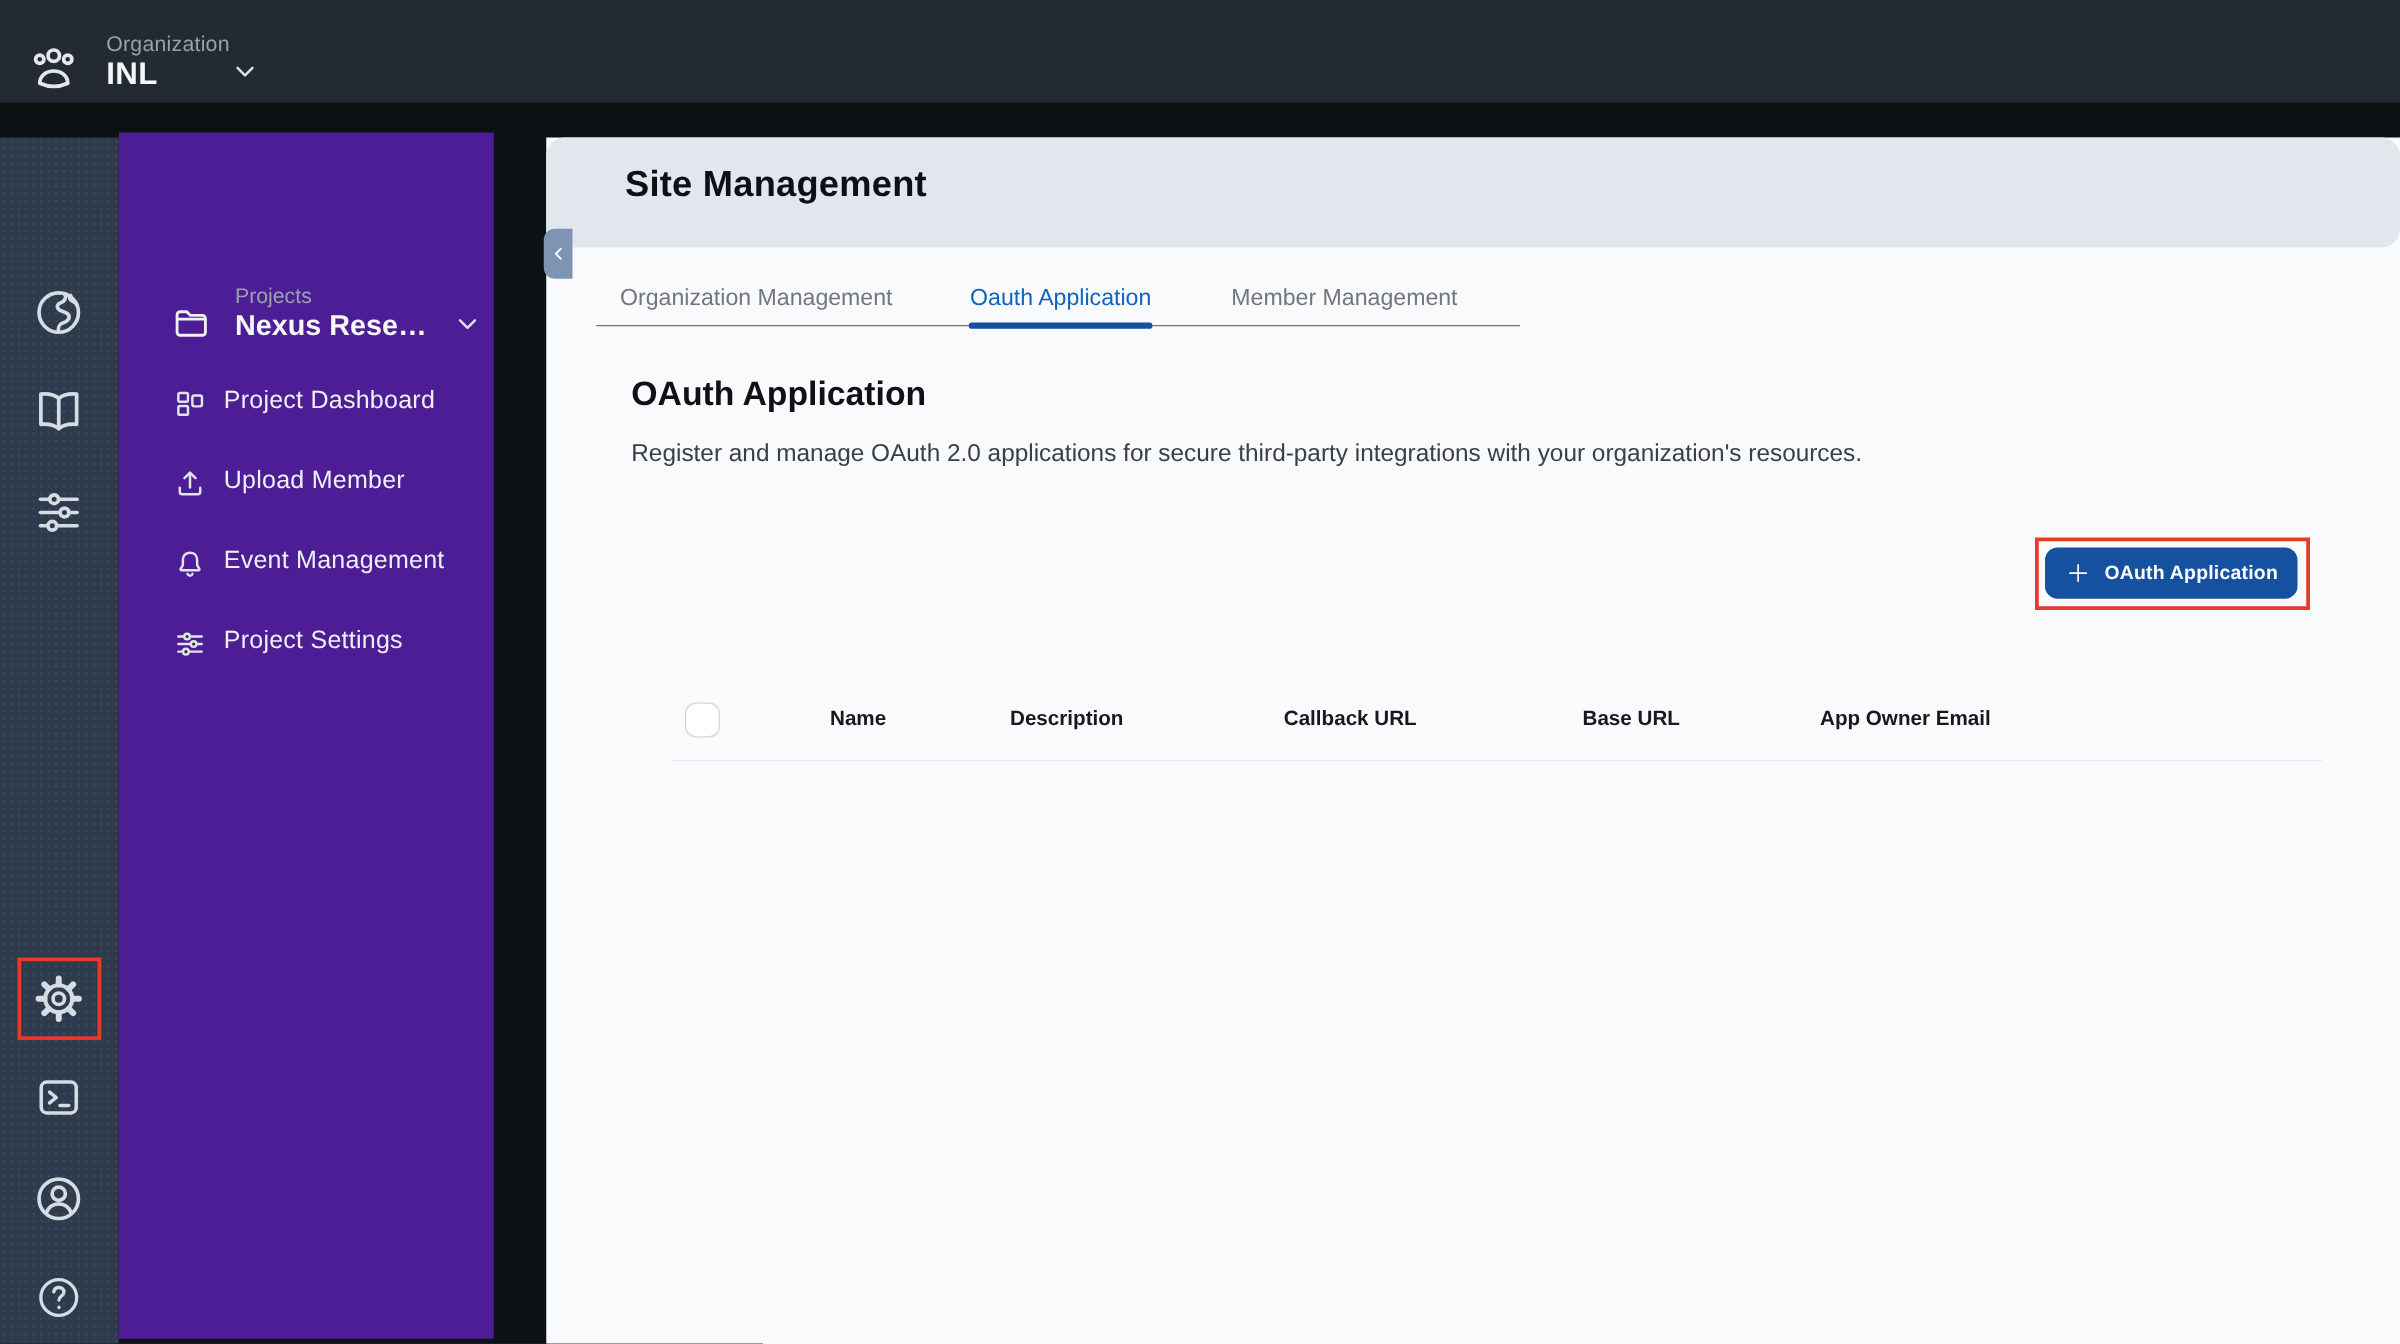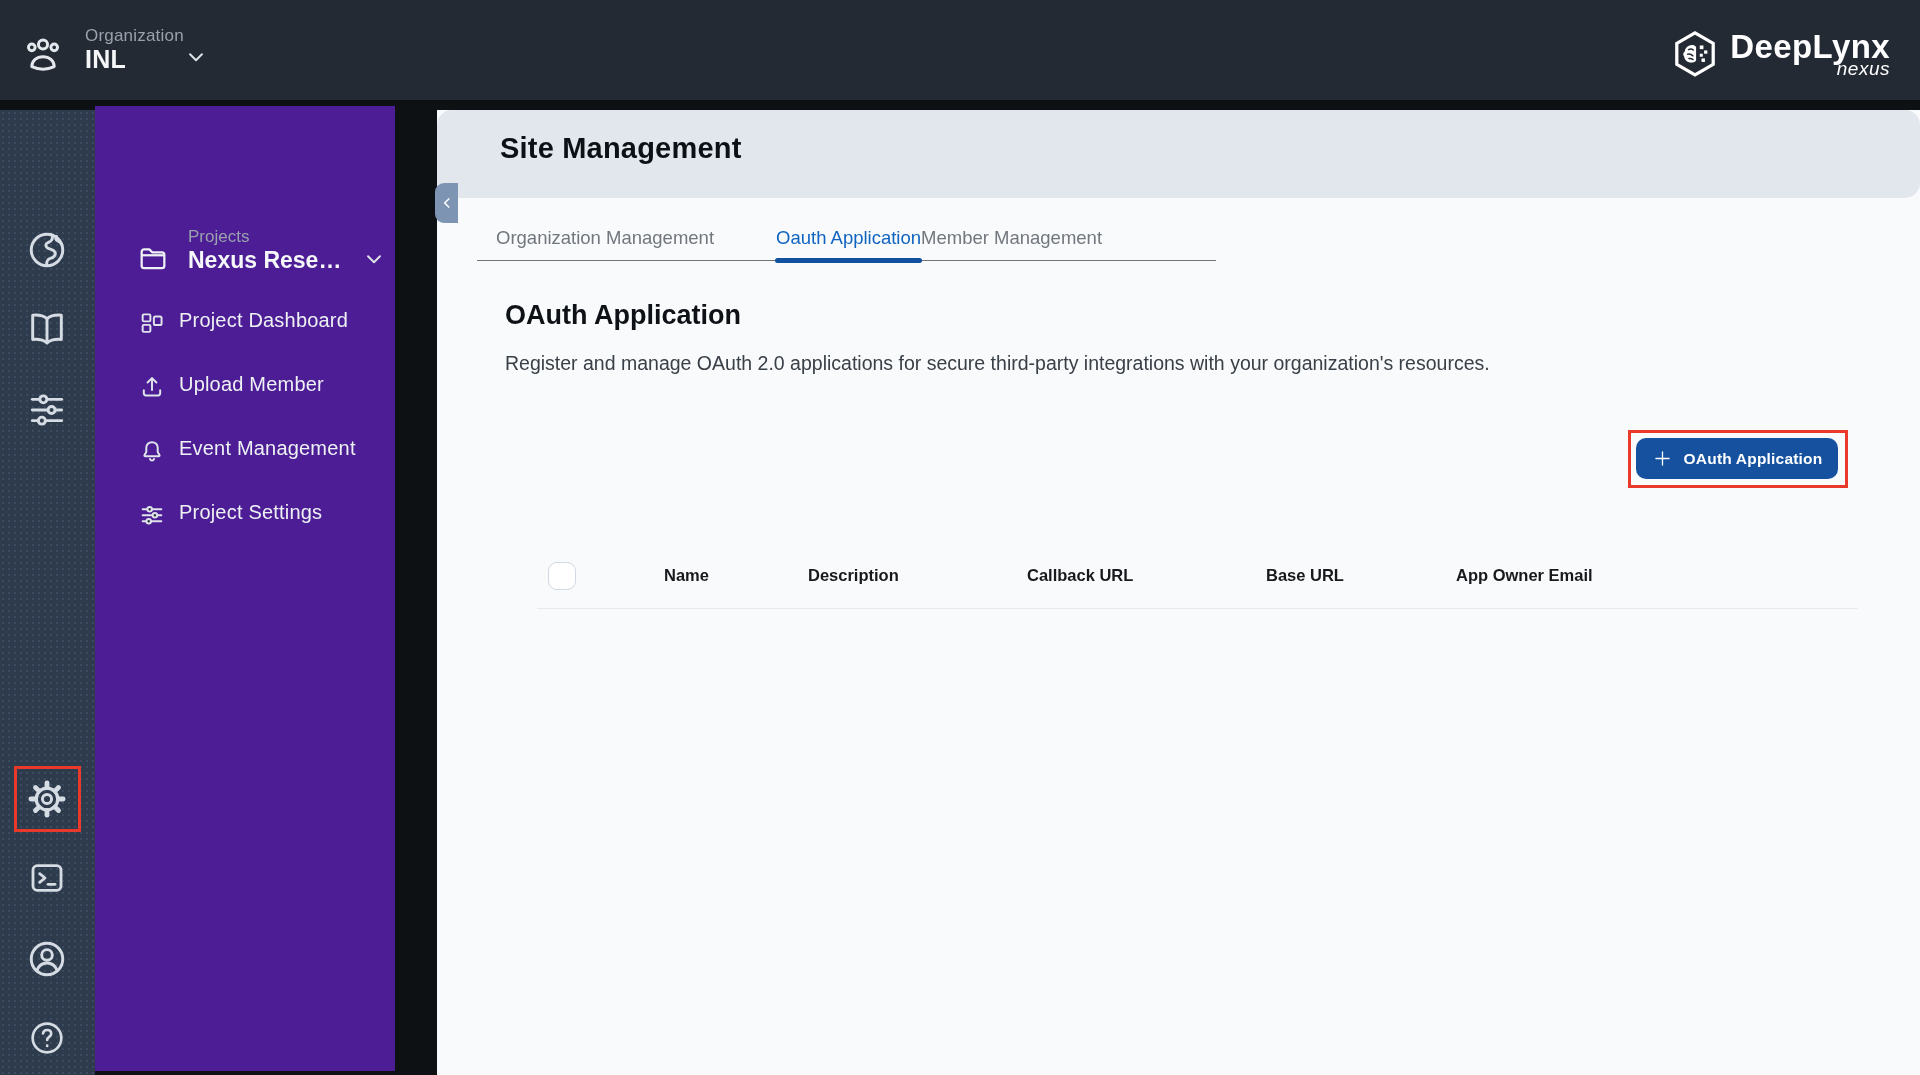--- a/index.html
+++ b/index.html
@@ -3,21 +3,21 @@
 <meta charset="utf-8">
 <style>
   html,body{margin:0;padding:0;background:#0e1114;}
   *{box-sizing:border-box;}
   .screen{
     position:relative;width:1920px;height:1075px;overflow:hidden;
     font-family:"Liberation Sans",sans-serif;
     -webkit-font-smoothing:antialiased;
   }
   
-  .topbar{position:absolute;left:0;top:0;width:1920px;height:100px;background:#232a34;z-index:3;}
+  .topbar{position:absolute;left:0;top:0;width:1920px;height:82px;background:#232a34;z-index:3;}
   .org-switcher{position:absolute;left:0;top:0;height:110px;width:230px;cursor:pointer;}
   .org-people-icon{position:absolute;left:22px;top:33px;}
   .org-label{position:absolute;left:85px;top:26px;font-size:17px;color:#99a1ac;letter-spacing:.2px;}
   .org-name{position:absolute;left:85px;top:45px;font-size:25px;font-weight:bold;color:#f4f6f8;letter-spacing:.3px;}
   .org-chevron{position:absolute;left:183px;top:44px;}
   .logo{position:absolute;right:30px;top:0;height:110px;display:flex;align-items:center;gap:9px;}
   .logo-texts{display:flex;flex-direction:column;align-items:flex-end;}
   .logo-main{font-size:33px;font-weight:bold;color:#ffffff;letter-spacing:.4px;line-height:34px;}
   .logo-sub{font-size:19px;font-style:italic;color:#ffffff;margin-top:-6px;letter-spacing:.5px;}
   
@@ -43,21 +43,21 @@
   .mi-0{top:203px;} .mi-1{top:267px;} .mi-2{top:331px;} .mi-3{top:395px;}
   
   .collapse-handle{position:absolute;left:435px;top:183px;width:23px;height:40px;background:#7e94b3;border-radius:9px 0 0 9px;display:flex;align-items:center;justify-content:center;cursor:pointer;z-index:5;}
   
   .main{position:absolute;left:437px;top:110px;width:1483px;height:965px;background:#f8fafb;}
   .band{position:absolute;left:0;top:0;width:1483px;height:88px;background:#e2e7ee;border-radius:15px;}
   .page-title{position:absolute;left:63px;top:22px;font-size:29px;font-weight:bold;color:#0c1116;letter-spacing:.2px;}
   .content{position:absolute;left:0;top:88px;width:1483px;height:877px;}
   .tabs{position:absolute;left:40px;top:29px;width:739px;display:flex;align-items:flex-end;border-bottom:1px solid #737373;}
   .tab{position:relative;padding-bottom:11px;font-size:18.5px;color:#72777e;cursor:pointer;white-space:nowrap;}
-  .tab-0{margin-left:19px;} .tab-1{margin-left:62px;} .tab-2{}
+  .tab-0{margin-left:19px;} .tab-1{margin-left:62px;} .tab-2{margin-left:64px;}
   .tab.active{color:#1064c0;}
   .tab.active::after{content:"";position:absolute;left:-1px;right:-1px;bottom:-3px;height:5px;border-radius:3px;background:#11519f;}
   .section-title{position:absolute;left:68px;top:102px;font-size:27px;font-weight:bold;color:#0e1216;}
   .section-desc{position:absolute;left:68px;top:154px;font-size:19.5px;color:#3a4047;}
   .hl-btn{left:1191px;top:232px;width:220px;height:58px;}
   .add-btn{position:absolute;left:1199px;top:240px;width:202px;height:41px;border:none;border-radius:10px;background:#15519f;color:#ffffff;display:flex;align-items:center;justify-content:center;gap:11px;cursor:pointer;}
   .add-btn .btn-label{font-size:15.5px;font-weight:bold;letter-spacing:.2px;}
   .select-all{position:absolute;left:111px;top:364px;width:28px;height:28px;border:1.5px solid #d2d8df;border-radius:9px;background:#ffffff;cursor:pointer;}
   .th{position:absolute;top:368px;font-size:16.5px;font-weight:bold;color:#17191d;}
   .th-0{left:227px;} .th-1{left:371px;} .th-2{left:590px;} .th-3{left:829px;} .th-4{left:1019px;}
@@ -81,37 +81,20 @@
       </span>
       <span class="org-label">Organization</span>
       <span class="org-name">INL</span>
       <span class="org-chevron">
         <svg width="26" height="26" viewBox="0 0 24 24" fill="none" stroke="#dfe3e8" stroke-width="1.8" stroke-linecap="round" stroke-linejoin="round">
           <path d="M6.5 9.5l5.5 5.5 5.5-5.5"></path>
         </svg>
       </span>
     </div>
 
-    <div class="logo">
-      <span>
-        <svg width="52" height="52" viewBox="0 0 24 24">
-          <path d="M12 1.8l8.4 4.85v9.7L12 21.2l-8.4-4.85v-9.7z" fill="none" stroke="#ffffff" stroke-width="1.5"></path>
-          <path d="M10.7 7.4c-1.9 0-3.3 1.4-3.4 3-.8.4-1 1.6-.3 2.3.1 1.5 1.4 2.7 3.1 2.8 1 .1 1.9-.3 2.4-1V8.3c-.5-.6-1.1-.9-1.8-.9z" fill="#ffffff"></path>
-          <path d="M9 9.5c.8-.4 1.6-.3 2.2.2M8.6 11.6c.9-.2 1.8.1 2.4.8M9.2 13.6c.7-.1 1.4.1 1.9.5" stroke="#232a34" stroke-width=".7" fill="none" stroke-linecap="round"></path>
-          <rect x="14.2" y="7.6" width="1.7" height="1.7" fill="#ffffff"></rect>
-          <rect x="16.2" y="9.9" width="1.5" height="1.5" fill="#ffffff"></rect>
-          <rect x="14.2" y="11.4" width="1.4" height="1.4" fill="#ffffff"></rect>
-          <rect x="15.0" y="13.6" width="1.6" height="1.6" fill="#ffffff"></rect>
-        </svg>
-      </span>
-      <span class="logo-texts">
-        <span class="logo-main">DeepLynx</span>
-        <span class="logo-sub">nexus</span>
-      </span>
-    </div>
   </div>
 
   <div class="rail">
     <button class="rail-btn rail-globe">
       <span>
         <svg width="44" height="44" viewBox="0 0 24 24" fill="none" stroke="#d6dce3" stroke-width="1.6" stroke-linecap="round" stroke-linejoin="round">
           <circle cx="12" cy="12" r="8.6"></circle>
           <path d="M14.6 3.9c1 1.9-.2 3.3-1.8 3.9-1.6.6-1.9 2-.6 3 1.1.9 3.3.8 4.1 2.3.8 1.5-.7 3.1-2.5 3.5-1.4.3-2.2 1.9-1.9 3.7"></path>
           <path d="M17.2 4.6c-.8 1-.4 2 .7 2.4 1 .4 1.8 1.1 2.2 2.1"></path>
         </svg>

